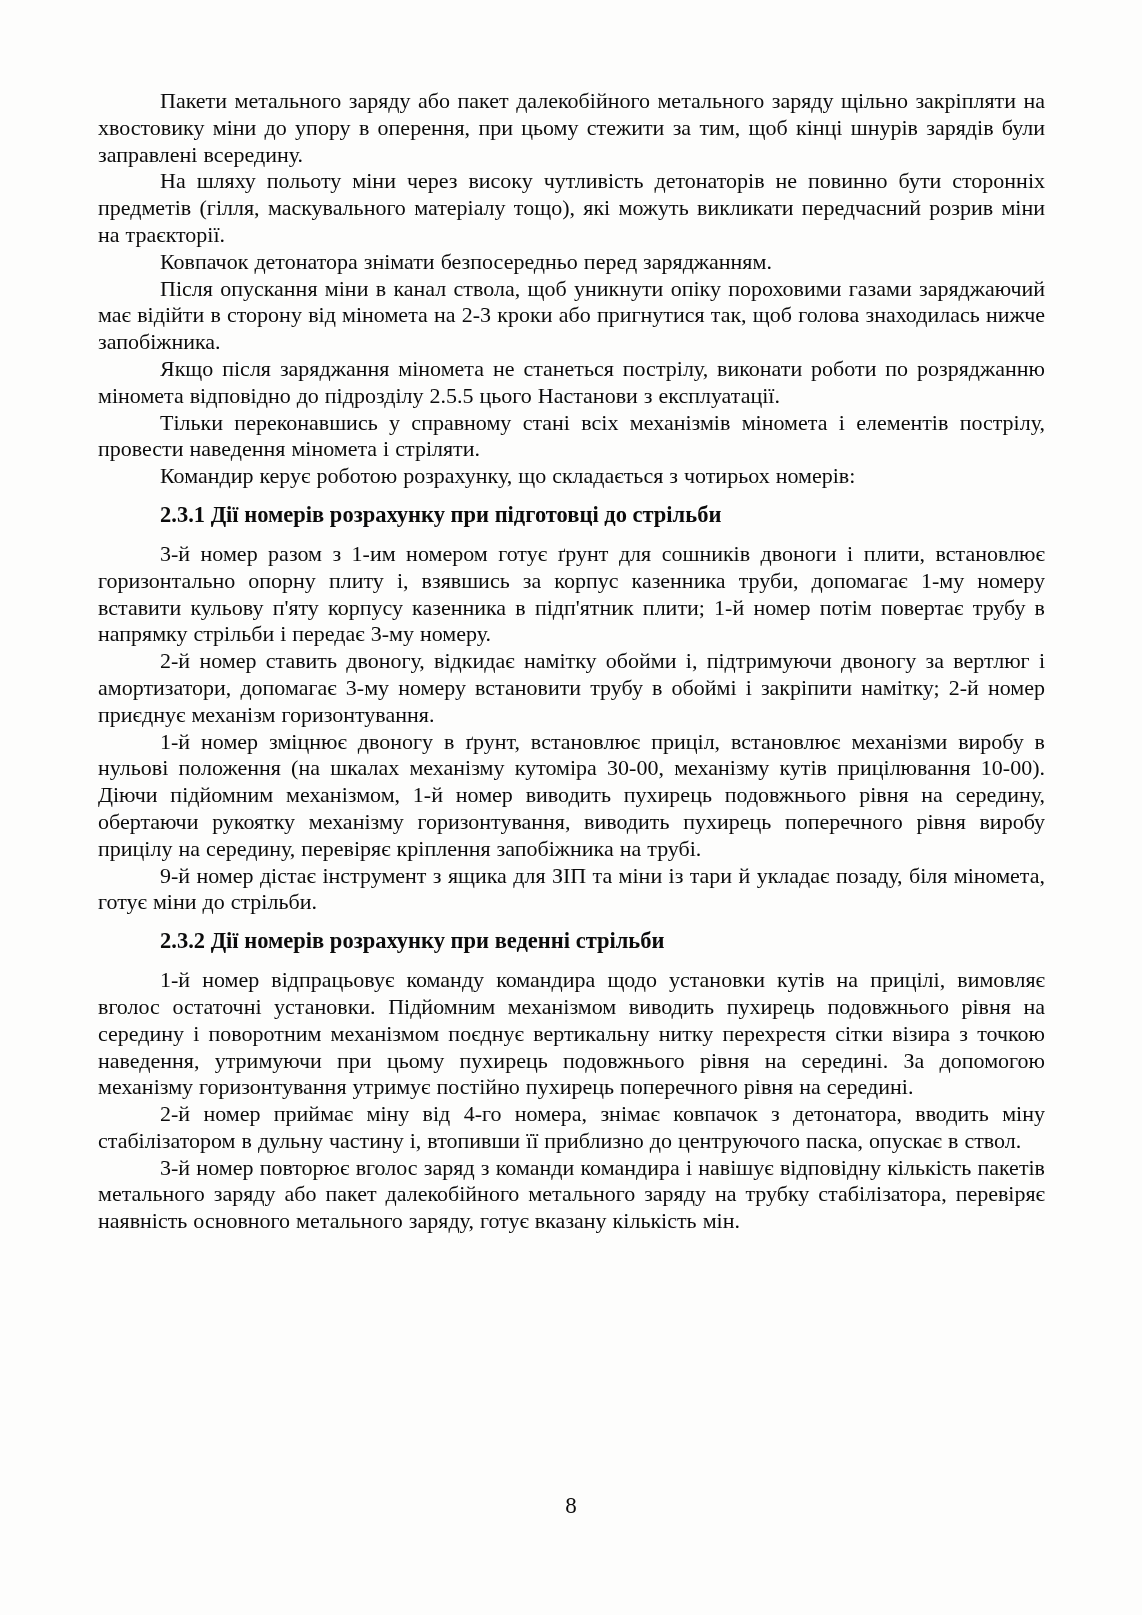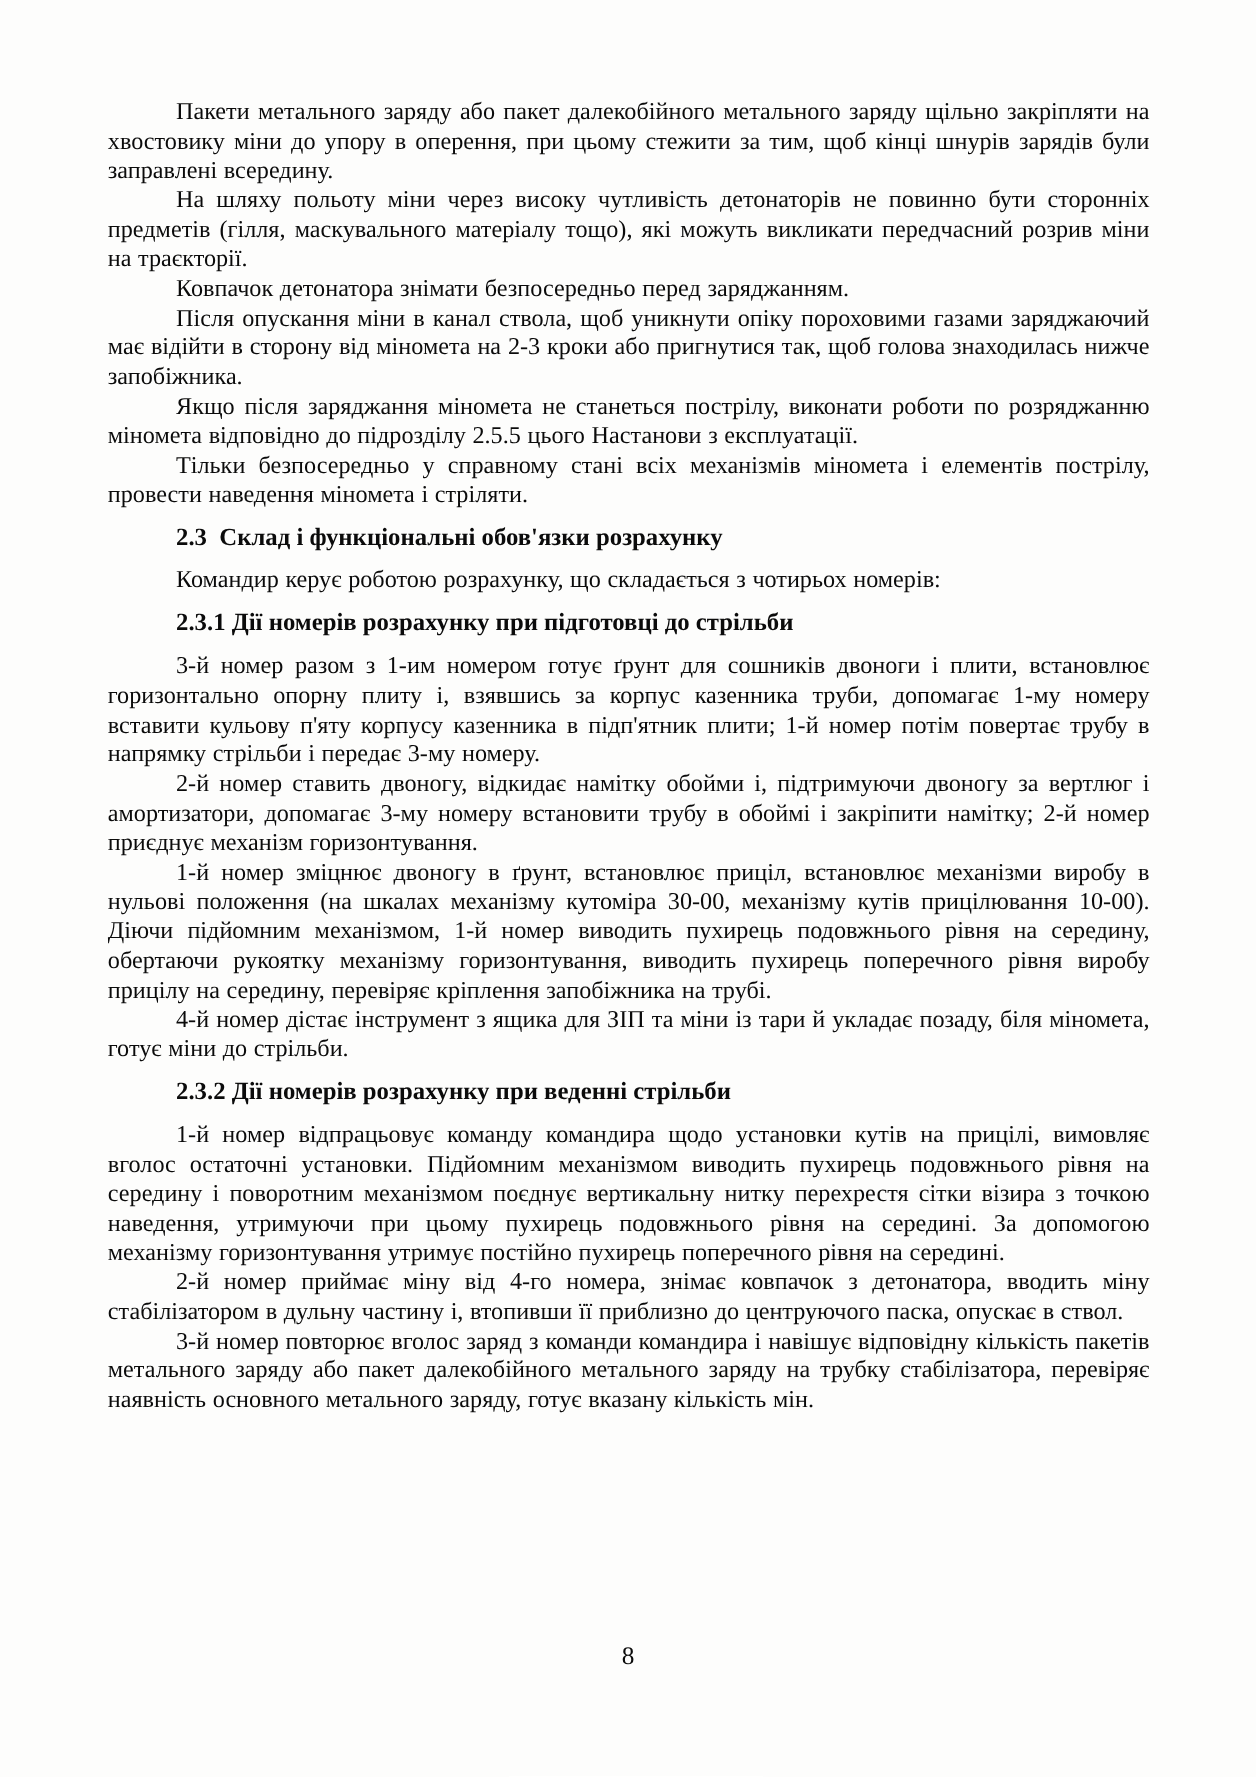--- a/index.html
+++ b/index.html
@@ -52,27 +52,26 @@
 </head>
 <body>
 
 <div class="page">
   <div class="content">
     <p class="para">Пакети метального заряду або пакет далекобійного метального заряду щільно закріпляти на хвостовику міни до упору в оперення, при цьому стежити за тим, щоб кінці шнурів зарядів були заправлені всередину.</p>
     <p class="para">На шляху польоту міни через високу чутливість детонаторів не повинно бути сторонніх предметів (гілля, маскувального матеріалу тощо), які можуть викликати передчасний розрив міни на траєкторії.</p>
     <p class="para">Ковпачок детонатора знімати безпосередньо перед заряджанням.</p>
     <p class="para">Після опускання міни в канал ствола, щоб уникнути опіку пороховими газами заряджаючий має відійти в сторону від міномета на 2-3 кроки або пригнутися так, щоб голова знаходилась нижче запобіжника.</p>
     <p class="para">Якщо після заряджання міномета не станеться пострілу, виконати роботи по розряджанню міномета відповідно до підрозділу 2.5.5 цього Настанови з експлуатації.</p>
-    <p class="para">Тільки безпосередньо у справному стані всіх механізмів міномета і елементів пострілу, провести наведення міномета і стріляти.</p>
-    <h2 class="heading">2.3  Склад і функціональні обов'язки розрахунку</h2>
+    <p class="para">Тільки переконавшись у справному стані всіх механізмів міномета і елементів пострілу, провести наведення міномета і стріляти.</p>
     <p class="para">Командир керує роботою розрахунку, що складається з чотирьох номерів:</p>
     <h2 class="heading">2.3.1 Дії номерів розрахунку при підготовці до стрільби</h2>
     <p class="para">3-й номер разом з 1-им номером готує ґрунт для сошників двоноги і плити, встановлює горизонтально опорну плиту і, взявшись за корпус казенника труби, допомагає 1-му номеру вставити кульову п'яту корпусу казенника в підп'ятник плити; 1-й номер потім повертає трубу в напрямку стрільби і передає 3-му номеру.</p>
     <p class="para">2-й номер ставить двоногу, відкидає намітку обойми і, підтримуючи двоногу за вертлюг і амортизатори, допомагає 3-му номеру встановити трубу в обоймі і закріпити намітку; 2-й номер приєднує механізм горизонтування.</p>
     <p class="para">1-й номер зміцнює двоногу в ґрунт, встановлює приціл, встановлює механізми виробу в нульові положення (на шкалах механізму кутоміра 30-00, механізму кутів прицілювання 10-00). Діючи підйомним механізмом, 1-й номер виводить пухирець подовжнього рівня на середину, обертаючи рукоятку механізму горизонтування, виводить пухирець поперечного рівня виробу прицілу на середину, перевіряє кріплення запобіжника на трубі.</p>
-    <p class="para">4-й номер дістає інструмент з ящика для ЗІП та міни із тари й укладає позаду, біля міномета, готує міни до стрільби.</p>
+    <p class="para">9-й номер дістає інструмент з ящика для ЗІП та міни із тари й укладає позаду, біля міномета, готує міни до стрільби.</p>
     <h2 class="heading">2.3.2 Дії номерів розрахунку при веденні стрільби</h2>
     <p class="para">1-й номер відпрацьовує команду командира щодо установки кутів на прицілі, вимовляє вголос остаточні установки. Підйомним механізмом виводить пухирець подовжнього рівня на середину і поворотним механізмом поєднує вертикальну нитку перехрестя сітки візира з точкою наведення, утримуючи при цьому пухирець подовжнього рівня на середині. За допомогою механізму горизонтування утримує постійно пухирець поперечного рівня на середині.</p>
     <p class="para">2-й номер приймає міну від 4-го номера, знімає ковпачок з детонатора, вводить міну стабілізатором в дульну частину і, втопивши її приблизно до центруючого паска, опускає в ствол.</p>
     <p class="para">3-й номер повторює вголос заряд з команди командира і навішує відповідну кількість пакетів метального заряду або пакет далекобійного метального заряду на трубку стабілізатора, перевіряє наявність основного метального заряду, готує вказану кількість мін.</p>
   </div>
   <div class="footer">8</div>
 </div>
 
 </body></html>

